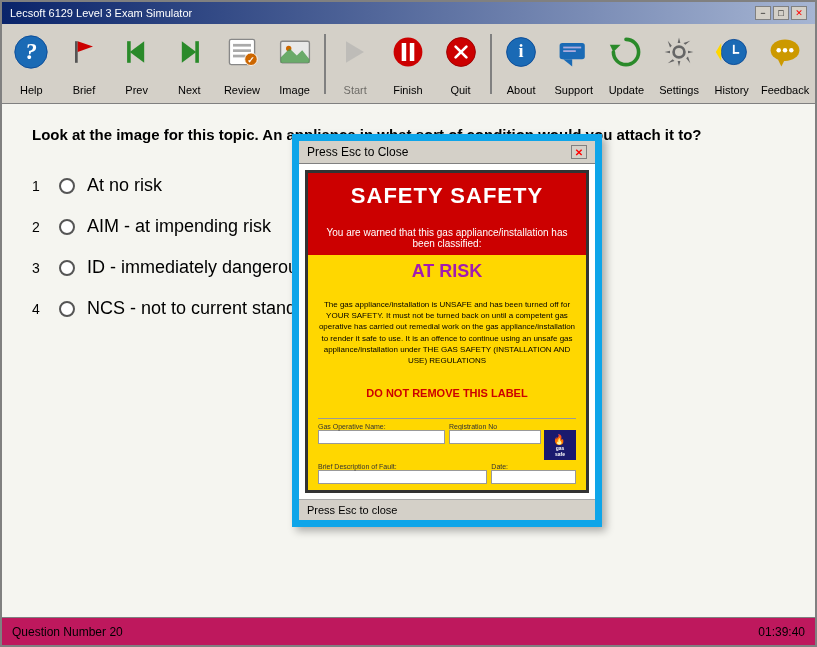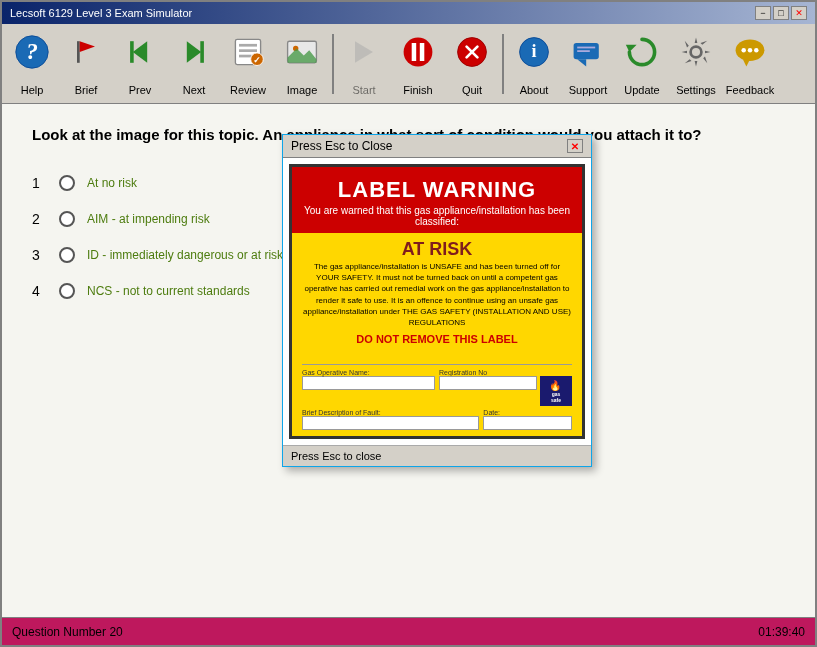--- a/index.html
+++ b/index.html
@@ -19,37 +19,37 @@
     .toolbar-item .label { font-size: 11px; color: #000; margin-top: 12px; }
     .toolbar-separator { width: 2px; height: 60px; background: #808080; margin: 0 2px; }
 
     
     .content { flex: 1; background: #f5f5f0; padding: 20px 30px; position: relative; overflow: hidden; }
     .question-text { font-size: 15px; font-weight: bold; color: #000; margin-bottom: 30px; line-height: 1.4; }
     .answers { display: flex; flex-direction: column; gap: 20px; }
     .answer-row { display: flex; align-items: center; gap: 12px; font-size: 14px; }
     .answer-num { font-size: 14px; color: #000; width: 15px; }
     .answer-radio { width: 16px; height: 16px; border-radius: 50%; border: 2px solid #555; background: #fff; flex-shrink: 0; }
-    .answer-text { font-size: 12px; color: #4d7c0f; }
+    .answer-text { font-size: 18px; color: #000000; }
 
     
     .modal-overlay { position: absolute; top: 0; left: 0; right: 0; bottom: 0; }
-    .modal { position: absolute; top: 30px; left: 280px; width: 310px; background: #d4d0c8; border: 1px solid #0ea5e9; box-shadow: 4px 4px 8px rgba(0,0,0,0.3); }
+    .modal { position: absolute; top: 30px; left: 290px; width: 310px; background: #d4d0c8; border: 7px solid #0ea5e9; box-shadow: 4px 4px 8px rgba(0,0,0,0.3); }
     .modal-titlebar { background: #d4d0c8; padding: 4px 8px; font-size: 12px; display: flex; align-items: center; justify-content: space-between; border-bottom: 1px solid #808080; }
     .modal-close-btn { width: 16px; height: 14px; background: #d4d0c8; border: 1px solid #808080; font-size: 10px; display: flex; align-items: center; justify-content: center; cursor: pointer; color: red; font-weight: bold; }
     .modal-body { padding: 6px; background: #fff; }
 
     
     .safety-label { background: #FFD700; border: 3px solid #333; padding: 0; }
     .safety-red-header { background: #cc0000; color: white; text-align: center; padding: 10px 8px 6px; }
     .safety-warning-title { font-size: 22px; font-weight: 900; letter-spacing: 1px; }
-    .safety-subtitle { font-size: 10px; color: #fff; margin-top: 2px; }
+    .safety-subtitle { font-size: 10px; color: #fff; margin-top: 18px; }
     .safety-yellow-body { background: #FFD700; padding: 6px 10px; }
-    .safety-at-risk { color: #7f1d1d; font-size: 18px; font-weight: 900; text-align: center; margin-bottom: 1px; }
-    .safety-body-text { font-size: 8px; color: #000; text-align: center; line-height: 1.4; margin-bottom: 4px; }
+    .safety-at-risk { color: #a21caf; font-size: 18px; font-weight: 900; text-align: center; margin-bottom: 17px; }
+    .safety-body-text { font-size: 8px; color: #000; text-align: center; line-height: 1.4; margin-bottom: 20px; }
     .safety-do-not { color: #cc0000; font-size: 11px; font-weight: 900; text-align: center; margin-bottom: 18px; line-height: 1.3; }
     .safety-fields { display: flex; flex-direction: column; gap: 3px; border-top: 1px solid #999; padding-top: 4px; }
     .safety-field-row { display: flex; gap: 4px; }
     .safety-field { flex: 1; }
     .safety-field-label { font-size: 7px; color: #333; }
     .safety-field-box { background: #fff; border: 1px solid #999; height: 14px; width: 100%; }
     .gas-safe-logo { width: 32px; height: 30px; background: #1a1a6e; display: flex; align-items: center; justify-content: center; flex-direction: column; }
     .gas-safe-text { color: #fff; font-size: 5px; font-weight: bold; text-align: center; line-height: 1.2; }
     .gas-safe-flame { color: #FFD700; font-size: 10px; }
 
@@ -212,20 +212,31 @@
     <div class="toolbar-item">
       <div class="icon">
         <svg class="toolbar-svg" viewBox="0 0 40 40">
           <circle cx="20" cy="20" r="6" fill="none" stroke="#666" stroke-width="3"></circle>
           <path d="M20 4 L21.5 10 L18.5 10 Z M20 36 L21.5 30 L18.5 30 Z M4 20 L10 21.5 L10 18.5 Z M36 20 L30 21.5 L30 18.5 Z M7.5 7.5 L12 13 L10 15 Z M32.5 32.5 L28 27 L30 25 Z M32.5 7.5 L27 12 L25 10 Z M7.5 32.5 L13 28 L15 30 Z" fill="#666"></path>
         </svg>
       </div>
       <span class="label">Settings</span>
     </div>
 
+    <div class="toolbar-item">
+      <div class="icon">
+        <svg class="toolbar-svg" viewBox="0 0 40 40">
+          <circle cx="22" cy="20" r="14" fill="#1a6ab5" stroke="#0a4a95" stroke-width="1"></circle>
+          <rect x="21" y="12" width="2" height="10" fill="white"></rect>
+          <rect x="21" y="20" width="7" height="2" fill="white"></rect>
+          <polygon points="8,10 2,20 8,30" fill="#FFD700"></polygon>
+        </svg>
+      </div>
+      <span class="label">History</span>
+    </div>
 
     <div class="toolbar-item">
       <div class="icon">
         <svg class="toolbar-svg" viewBox="0 0 40 40">
           <ellipse cx="20" cy="18" rx="16" ry="12" fill="#cc9900"></ellipse>
           <polygon points="12,28 16,36 20,28" fill="#cc9900"></polygon>
           <circle cx="13" cy="18" r="2.5" fill="white"></circle>
           <circle cx="20" cy="18" r="2.5" fill="white"></circle>
           <circle cx="27" cy="18" r="2.5" fill="white"></circle>
         </svg>
@@ -272,21 +283,21 @@
 
         <div class="modal-titlebar">
           <span>Press Esc to Close</span>
           <div class="modal-close-btn">✕</div>
         </div>
 
         <div class="modal-body">
           <div class="safety-label">
 
             <div class="safety-red-header">
-              <div class="safety-warning-title">LABEL WARNING</div>
+              <div class="safety-warning-title">SAFETY SAFETY</div>
               <div class="safety-subtitle">You are warned that this gas appliance/installation has been classified:</div>
             </div>
 
             <div class="safety-yellow-body">
               <div class="safety-at-risk">AT RISK</div>
               <div class="safety-body-text">The gas appliance/installation is UNSAFE and has been turned off for YOUR SAFETY. It must not be turned back on until a competent gas operative has carried out remedial work on the gas appliance/installation to render it safe to use. It is an offence to continue using an unsafe gas appliance/installation under THE GAS SAFETY (INSTALLATION AND USE) REGULATIONS</div>
               <div class="safety-do-not">DO NOT REMOVE THIS LABEL</div>
 
               <div class="safety-fields">
                 <div class="safety-field-row">

